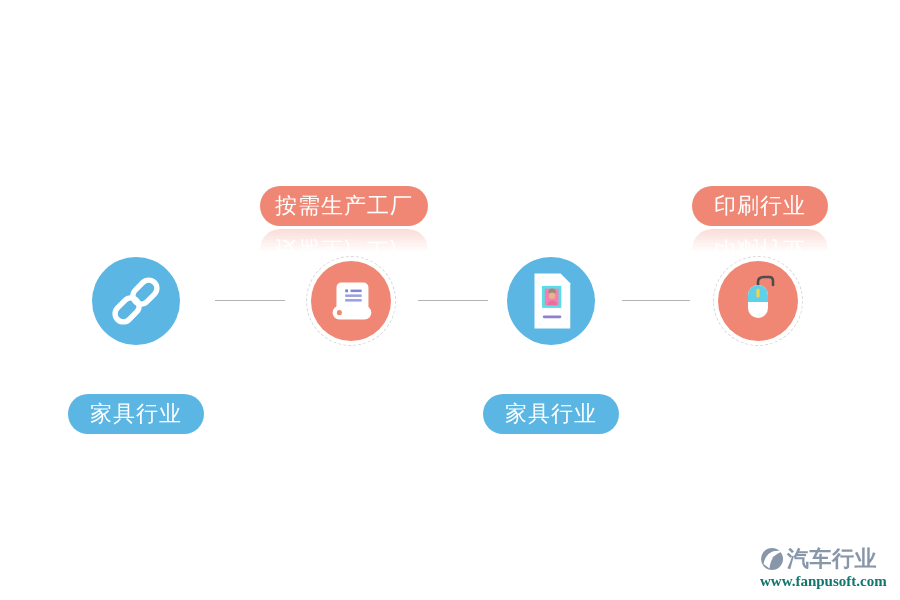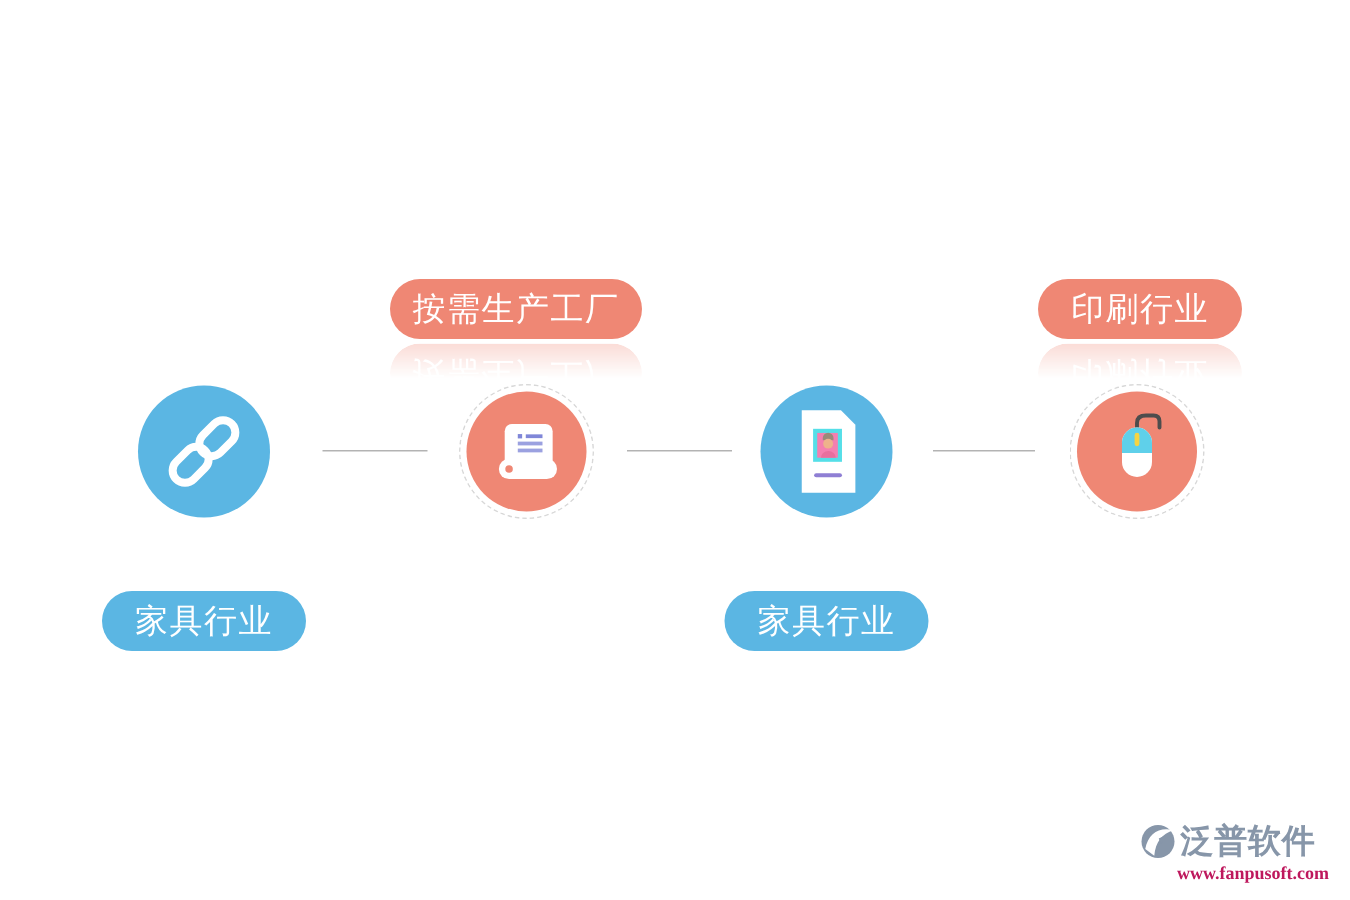--- a/index.html
+++ b/index.html
@@ -33,21 +33,21 @@
   .dashed-ring{
     position:absolute;width:90px;height:90px;border-radius:50%;
     border:1px dashed #d8d8d8;box-sizing:border-box;
   }
   
   .connector{position:absolute;height:1px;background:#b3b3b3;}
   
   .watermark{position:absolute;right:14px;bottom:10px;width:126px;}
   .wm-row{display:flex;align-items:center;gap:3px;}
   .wm-brand{color:#8796a9;font-size:22px;font-weight:bold;letter-spacing:.5px;white-space:nowrap;}
-  .wm-url{color:#be185d;font-size:12px;font-weight:bold;font-family:"Liberation Serif","DejaVu Serif",serif;white-space:nowrap;margin-top:-1px;text-align:right;}
+  .wm-url{color:#0f766e;font-size:15px;font-weight:bold;font-family:"Liberation Serif","DejaVu Serif",serif;white-space:nowrap;margin-top:-1px;text-align:right;}
   svg{display:block;}
 </style>
 </head>
 <body>
 
 <div class="stage">
 
   <div class="pill salmon" style="left:260px;top:186px;width:168px;">按需生产工厂</div>
   <div class="pill salmon reflection" style="left:260px;top:229px;width:168px;">按需生产工厂</div>
 
@@ -115,18 +115,18 @@
 
   <div class="watermark">
     <div class="wm-row">
       <span>
         <svg width="24" height="26" viewBox="0 0 24 26">
           <circle cx="12" cy="13" r="11" fill="#8796a9"></circle>
           <path d="M3.5 18 C5.5 7.5 13 3 22.5 5.5 C14.5 8 10.5 13 9.5 22.5 Z" fill="#ffffff"></path>
           <path d="M12.5 11 q4 -2.5 8 -1.5 q-4.5 1.5 -6.5 5 z" fill="#8796a9"></path>
         </svg>
       </span>
-      <span class="wm-brand">泛普软件</span>
+      <span class="wm-brand">汽车行业</span>
     </div>
     <div class="wm-url">www.fanpusoft.com</div>
   </div>
 
 </div>
 
 </body></html>

